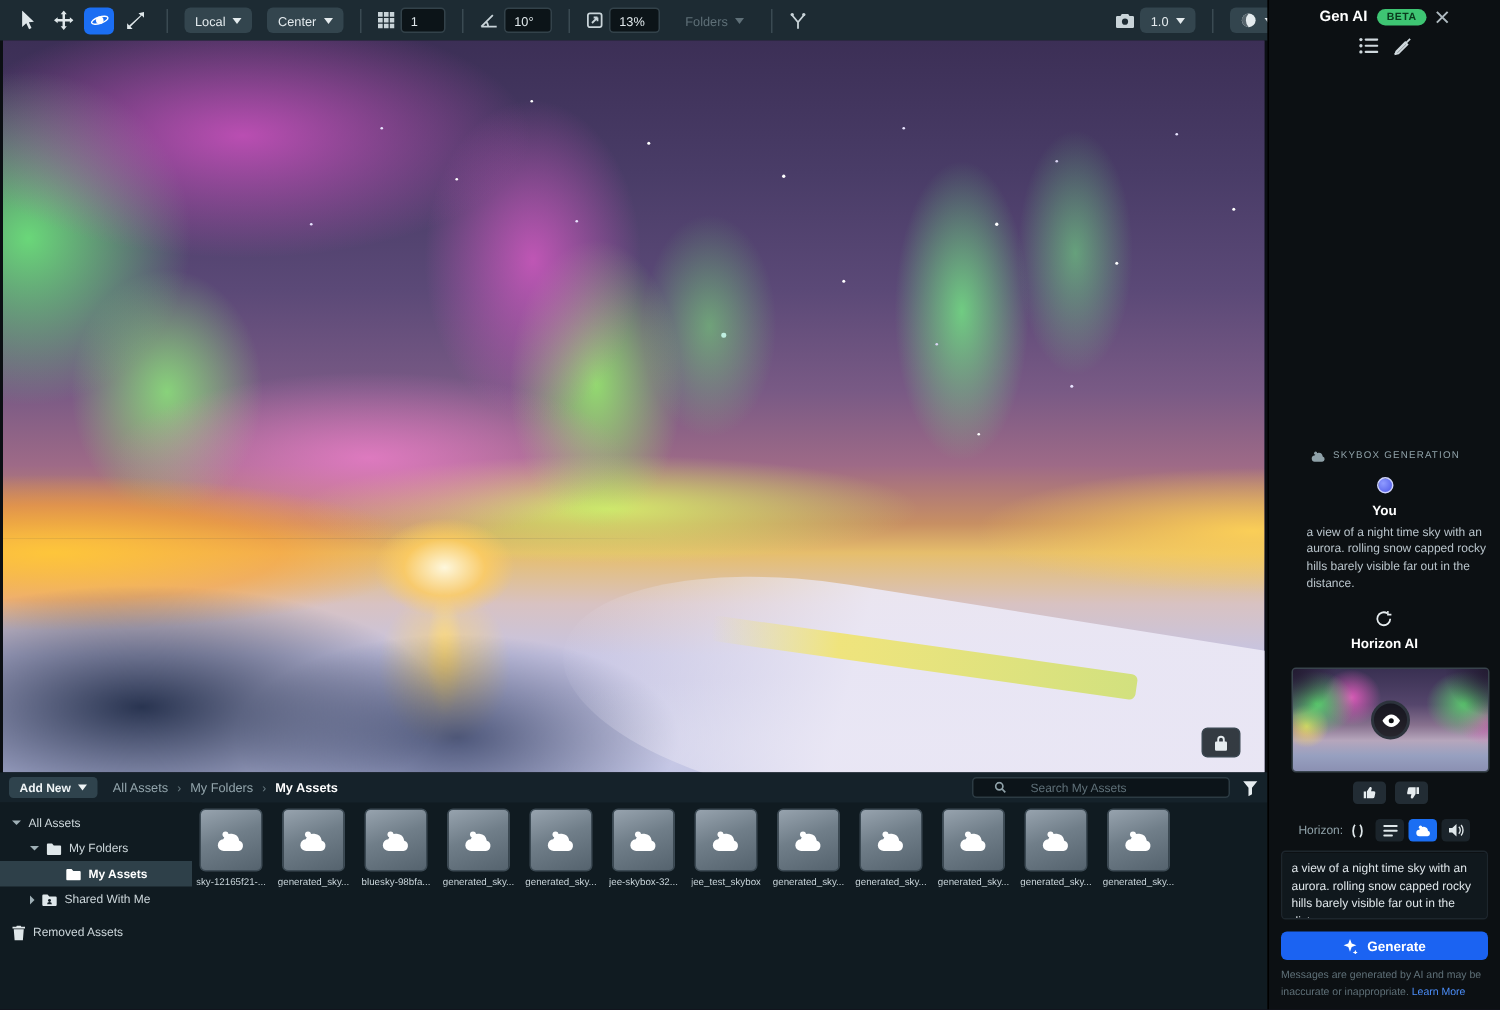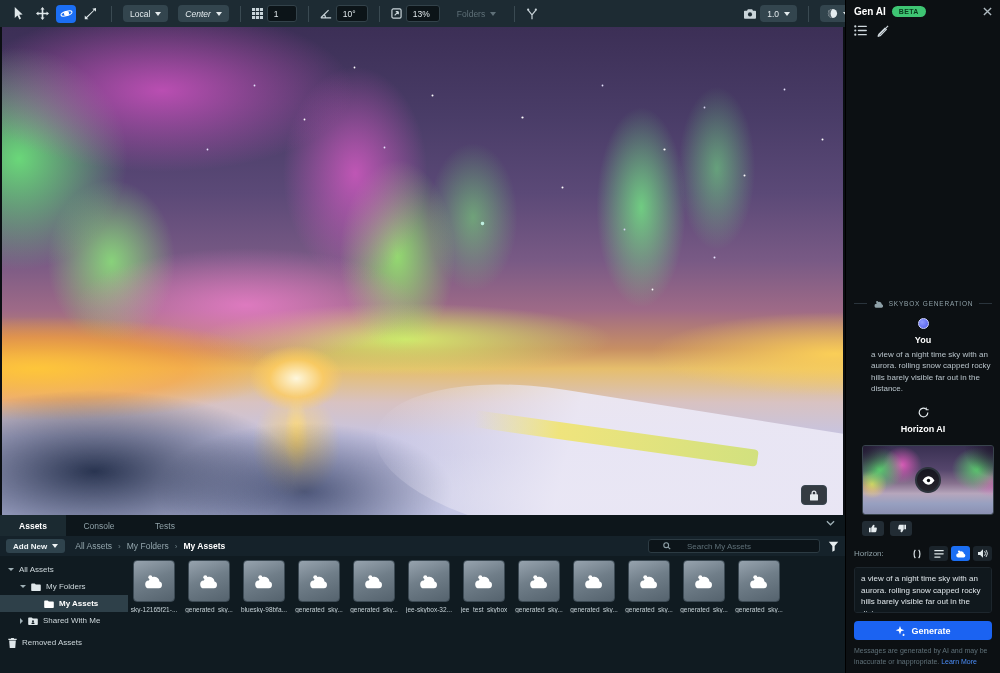--- a/index.html
+++ b/index.html
@@ -102,21 +102,21 @@
   .grid { flex:1; padding:4px 0 0 5px; display:flex; flex-wrap:wrap; gap:13px; align-content:flex-start; }
   .asset { width:42px; display:flex; flex-direction:column; align-items:center; gap:4px; cursor:pointer; }
   .asset-thumb { width:42px; height:42px; border-radius:4px;
     background:linear-gradient(160deg,#97a3ae 0%,#707e89 45%,#55636e 100%);
     border:1px solid #3c4a54; display:flex; align-items:center; justify-content:center; }
   .asset-name { font-size:6.5px; color:#c7d3d8; max-width:48px; white-space:nowrap;
     overflow:hidden; text-overflow:ellipsis; }
 
   
   .rpanel { position:absolute; left:845px; top:0; width:155px; height:673px; background:#0c1013;
-    border-left:1px solid #000; display:flex; flex-direction:column; padding:6px 8px 6px 8px; }
+    border-left:1px solid #000; display:flex; flex-direction:column; padding:6px 8px 6px 8px;align-items:center; }
   .rp-head { display:flex; align-items:center; gap:6px; }
   .rp-title { color:#fff; font-size:10px; font-weight:bold; }
   .beta { background:#3ec573; color:#0a3a1d; font-size:7px; font-weight:bold;
     padding:2px 7px; border-radius:8px; letter-spacing:.3px; }
   .rp-close { margin-left:auto; color:#aeb9bf; cursor:pointer; font-size:11px; display:flex; }
   .rp-icons { display:flex; gap:10px; margin-top:8px; color:#cfd8dd; }
   .rp-spacer { flex:1; }
   .sky-divider { display:flex; align-items:center; gap:6px; color:#8fa1a8; margin:6px 0 10px; }
   .sky-divider .line { flex:1; height:1px; background:#2a343c; }
   .sky-divider .lbl { font-size:6.5px; letter-spacing:.8px; display:flex; align-items:center; gap:4px; }
@@ -193,21 +193,21 @@
     <div class="tbtn">
       <svg width="12" height="12" viewBox="0 0 16 16" fill="currentColor">
           <path d="M16 0v5l-1.9-1.9L4 13.2 5.9 15H1v-5l1.9 1.9L13 2.8 11.1 1z"></path>
         </svg>
     </div>
     <div class="tdivider"></div>
     <div class="dropbtn">
       <span>Local</span>
       <span class="caret"></span>
     </div>
-    <div class="dropbtn" style="margin-left:6px;font-style:italic;">
+    <div class="dropbtn" style="margin-left:6px;">
       <span>Center</span>
       <span class="caret"></span>
     </div>
     <div class="tdivider"></div>
     <span class="icon-sm">
       <svg width="11" height="11" viewBox="0 0 12 12" fill="currentColor">
           <path d="M0 0h3.4v3.4H0zM4.3 0h3.4v3.4H4.3zM8.6 0H12v3.4H8.6zM0 4.3h3.4v3.4H0zM4.3 4.3h3.4v3.4H4.3zM8.6 4.3H12v3.4H8.6zM0 8.6h3.4V12H0zM4.3 8.6h3.4V12H4.3zM8.6 8.6H12V12H8.6z"></path>
         </svg>
     </span>
     <div class="valbox" style="width:30px">
@@ -273,30 +273,20 @@
     <div class="vp-road"></div>
     <div class="vp-road-stripe"></div>
     <div class="vp-lock">
       <svg width="10" height="11" viewBox="0 0 12 13" fill="currentColor">
           <path d="M3 5V3.5a3 3 0 0 1 6 0V5h.8a1 1 0 0 1 1 1v5.5a1 1 0 0 1-1 1H2.2a1 1 0 0 1-1-1V6a1 1 0 0 1 1-1zm1.5 0h3V3.5a1.5 1.5 0 0 0-3 0z"></path>
         </svg>
     </div>
   </div>
 
   <div class="bottom">
-    <div class="tabs-row">
-      <div class="tab active">Assets</div>
-      <div class="tab">Console</div>
-      <div class="tab">Tests</div>
-      <span class="panel-collapse">
-        <svg width="9" height="6" viewBox="0 0 10 6" fill="none" stroke="currentColor" stroke-width="1.4">
-            <path d="M1 1l4 4 4-4"></path>
-          </svg>
-      </span>
-    </div>
     <div class="assets-toolbar">
       <div class="addnew">
         <span>Add New</span>
         <span class="caret"></span>
       </div>
       <div class="crumbs">
         <span class="crumb">All Assets</span>
         <span class="crumb-sep">›</span>
         <span class="crumb">My Folders</span>
         <span class="crumb-sep">›</span>

